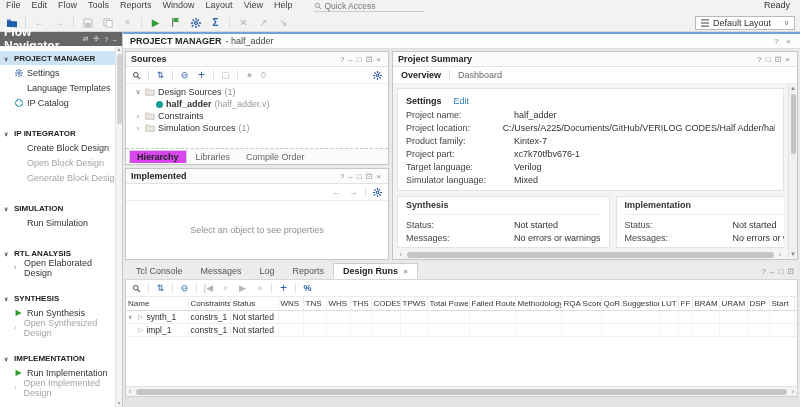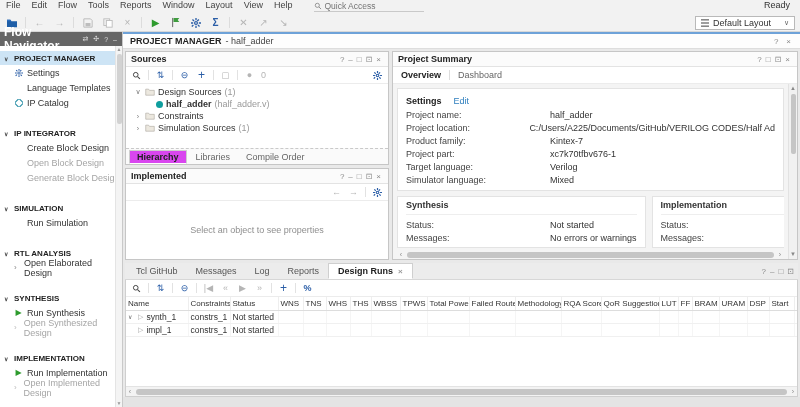--- a/index.html
+++ b/index.html
@@ -95,21 +95,21 @@
   .ps-tabs { height:17px; display:flex; align-items:center; padding:0 8px; gap:8px; border-bottom:1px solid #ececec; }
   .ps-tab { color:#666; }
   .ps-tab.active { font-weight:bold; color:#222; }
   .ps-tabsep { width:1px; height:10px; background:#ddd; }
   .ps-body { flex:1; display:flex; min-height:0; background:#f4f4f4; }
   .ps-scrollarea { flex:1; display:flex; flex-direction:column; min-width:0; padding:4px 4px 0 4px; }
   .ps-card { background:#fff; border:1px solid #e3e3e3; padding:4px 8px; }
   .ps-head { display:flex; gap:12px; align-items:center; height:15px; }
   .ps-head .h { font-weight:bold; color:#222; }
   .link { color:#2f7fbe; }
-  .field { display:flex; height:13px; align-items:center;gap:36px; }
+  .field { display:flex; height:13px; align-items:center; }
   .field .lab { width:108px; color:#444; }
   .field .val { color:#333; white-space:nowrap; overflow:hidden; }
   .ps-cards { display:flex; gap:6px; margin-top:5px; height:52px; overflow:hidden; }
   .ps-cards .ps-card { flex:1; padding:3px 8px; }
   .ps-cards .hh { font-weight:bold; height:15px; border-bottom:1px solid #eee; margin-bottom:3px; }
   .ps-hscroll { height:9px; margin-top:2px; display:flex; align-items:center; background:#f4f4f4; }
   .hs-arr { font-size:7px; color:#888; width:8px; text-align:center; }
   .hs-thumb { height:6px; background:#c5c5c5; border-radius:3px; flex:1; margin:0 2px; }
   .ps-vscroll { width:9px; background:#f1f1f1; border-left:1px solid #e2e2e2; display:flex; flex-direction:column; align-items:center; }
   .vs-arr { font-size:6px; color:#888; height:9px; line-height:9px; }
@@ -535,21 +535,21 @@
                 <span class="vs-thumb"></span>
                   <span class="vs-fill"></span>
                 <span class="vs-arr">▼</span>
               </div>
             </div>
           </div>
         </div>
 
         <div class="bottom">
           <div class="bp-tabs">
-            <span class="bp-tab">Tcl GitHub</span>
+            <span class="bp-tab">Tcl Console</span>
             <span class="bp-tab">Messages</span>
             <span class="bp-tab">Log</span>
             <span class="bp-tab">Reports</span>
             <span class="bp-tab active">
                 <span>Design Runs</span>
                 <span class="x">×</span>
               </span>
             <span class="spacer"></span>
             <span class="wc">?</span>
               <span class="wc">–</span>
@@ -605,21 +605,21 @@
                 </colgroup>
                 <thead>
                   <tr>
                     <th>Name</th>
                     <th>Constraints</th>
                     <th>Status</th>
                     <th>WNS</th>
                     <th>TNS</th>
                     <th>WHS</th>
                     <th>THS</th>
-                    <th>WBSS</th>
+                    <th>CODES</th>
                     <th>TPWS</th>
                     <th>Total Power</th>
                     <th>Failed Routes</th>
                     <th>Methodology</th>
                     <th>RQA Score</th>
                     <th>QoR Suggestions</th>
                     <th>LUT</th>
                     <th>FF</th>
                     <th>BRAM</th>
                     <th>URAM</th>

